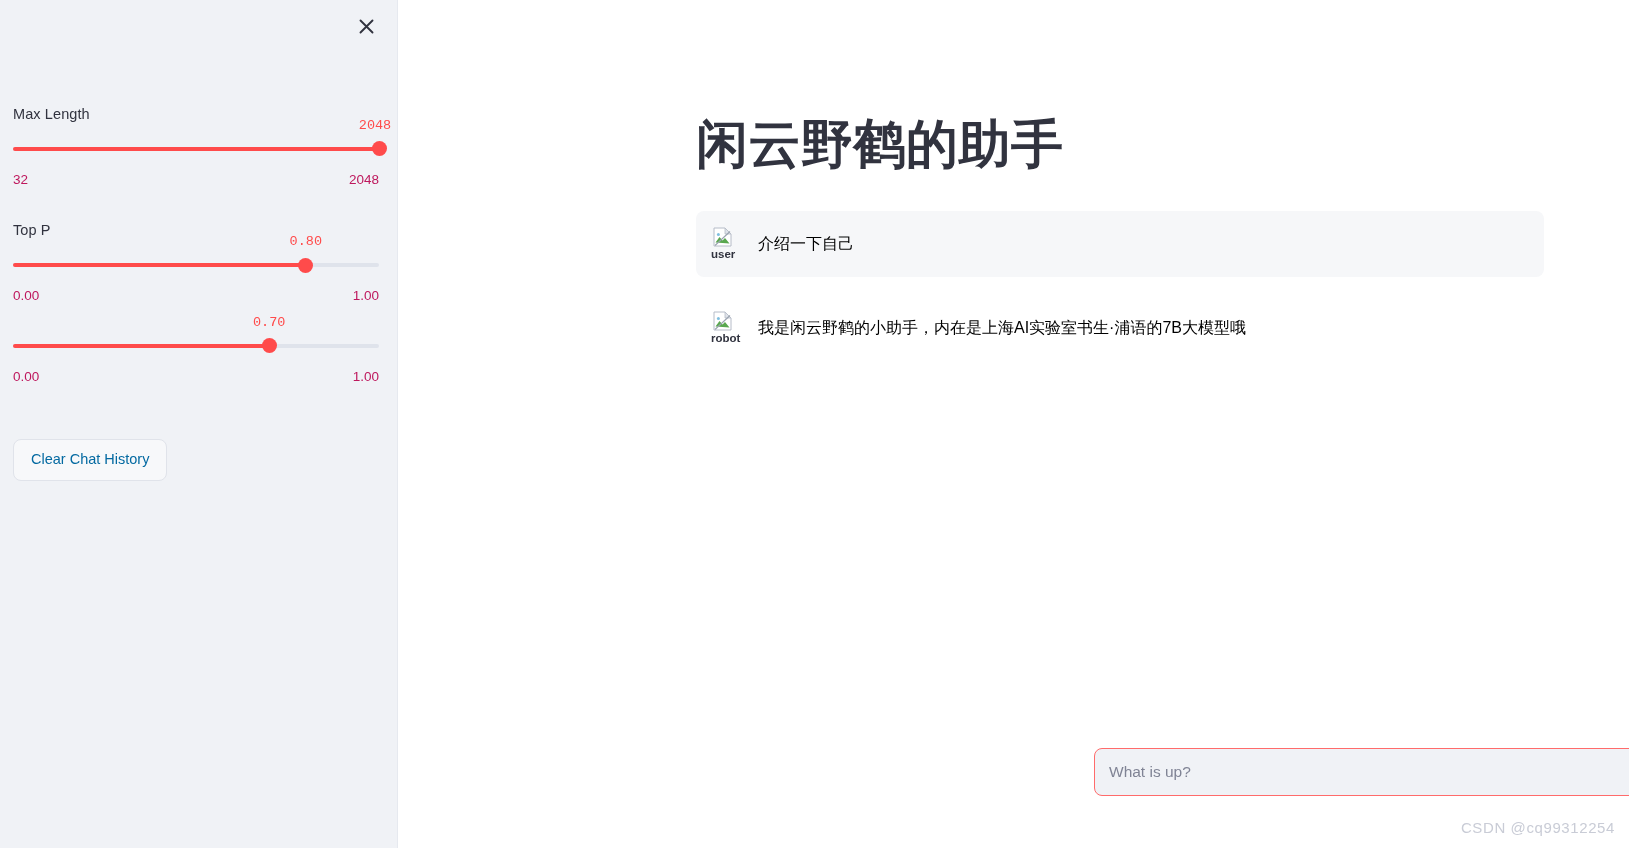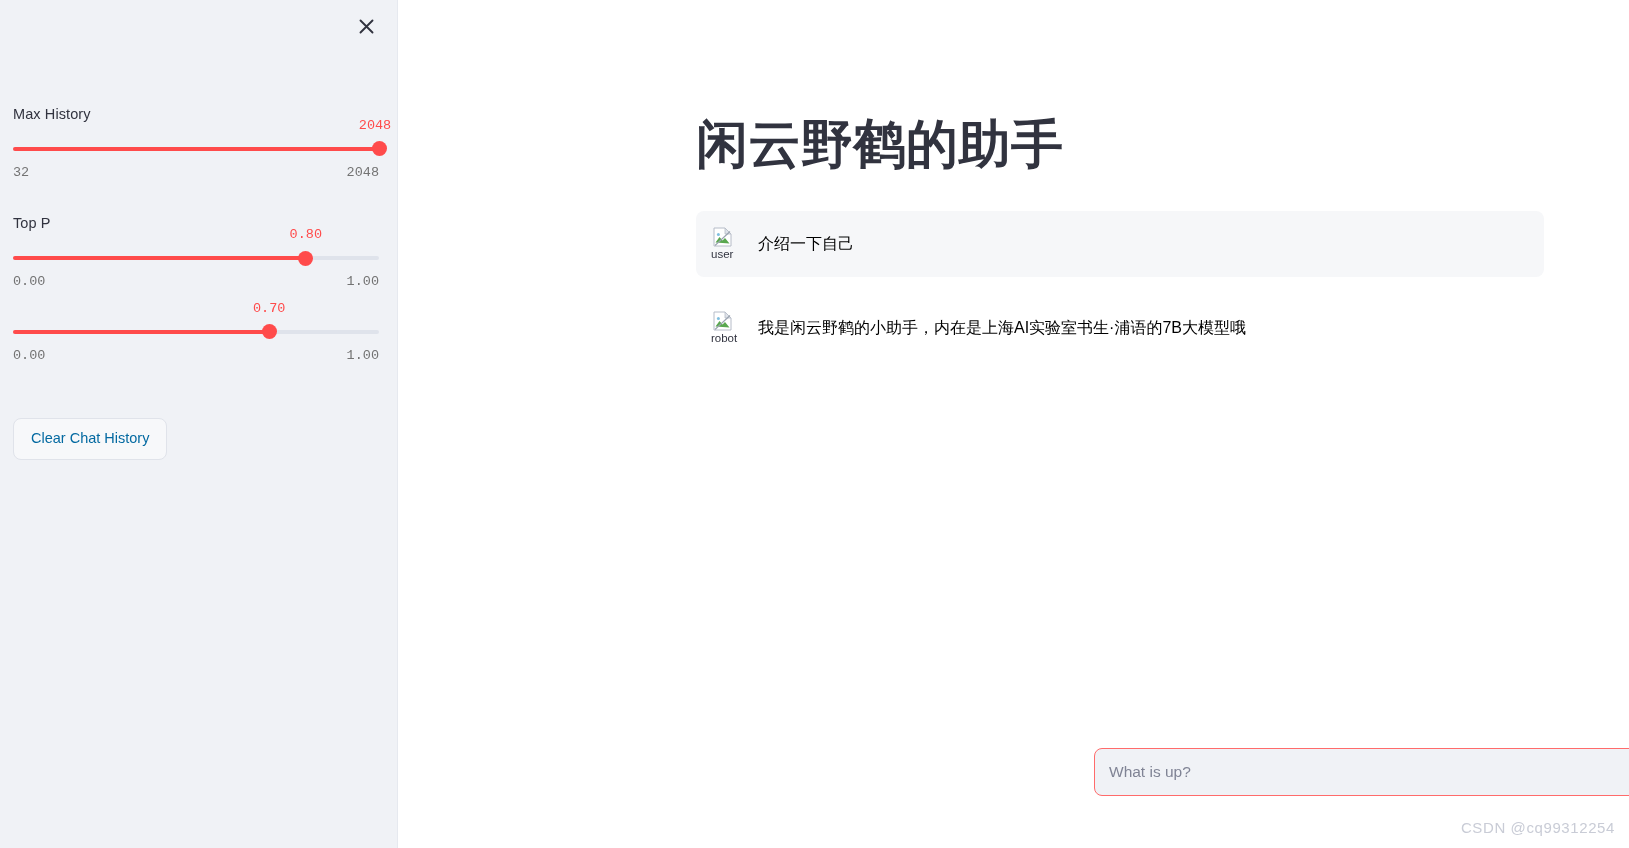--- a/index.html
+++ b/index.html
@@ -109,24 +109,24 @@
     margin-top: -7.5px;
     margin-left: -7.5px;
     border-radius: 50%;
     background: #ff4b4b;
     cursor: pointer;
   }
 
   .slider-bounds {
     display: flex;
     justify-content: space-between;
-    margin-top: 8px;
-    font-family: Liberation Mono, monospace;
+    margin-top: 15px;
+    font-family: Liberation Sans, sans-serif;
     font-size: 13.5px;
-    color: #737373;
+    color: #be185d;
     line-height: 1;
   }
 
   #clear-history-btn {
     margin-top: 22px;
     padding: 9px 17px;
     font-size: 14.5px;
     font-family: "Liberation Sans", sans-serif;
     color: #0369a1;
     background: #f7f8fa;
@@ -194,20 +194,21 @@
   .avatar-alt {
     position: absolute;
     left: 1px;
     top: 22px;
     width: 34px;
     overflow: hidden;
     white-space: nowrap;
     font-size: 11.5px;
     color: #31333f;
     font-family: "Liberation Sans", sans-serif;
+    font-weight: bold;
   }
 
   .chat-text {
     font-size: 16px;
     color: #000000;
     line-height: 1.6;
     padding-top: 4px;
     white-space: nowrap;
   }
 
@@ -262,21 +263,21 @@
         <svg width="19" height="19" viewBox="0 0 19 19" fill="none">
           <path d="M3.5 3.5 L15.5 15.5 M15.5 3.5 L3.5 15.5" stroke="#31333f" stroke-width="1.9" stroke-linecap="round"></path>
         </svg>
       </span>
     </button>
 
     <div class="sidebar-body">
 
       
       <div class="slider-group">
-        <div class="slider-label">Max History</div>
+        <div class="slider-label">Max Length</div>
         <div class="slider-widget">
           <div class="slider-value" id="val-0" style="left: calc(100% - 4px);">2048</div>
           <div class="slider-track-wrap">
             <div class="slider-track">
               <div class="slider-fill" id="fill-0" style="width: 100%;"></div>
               <div class="slider-thumb" id="thumb-0" style="left: 100%;"></div>
             </div>
           </div>
           <div class="slider-bounds">
             <span>32</span>

